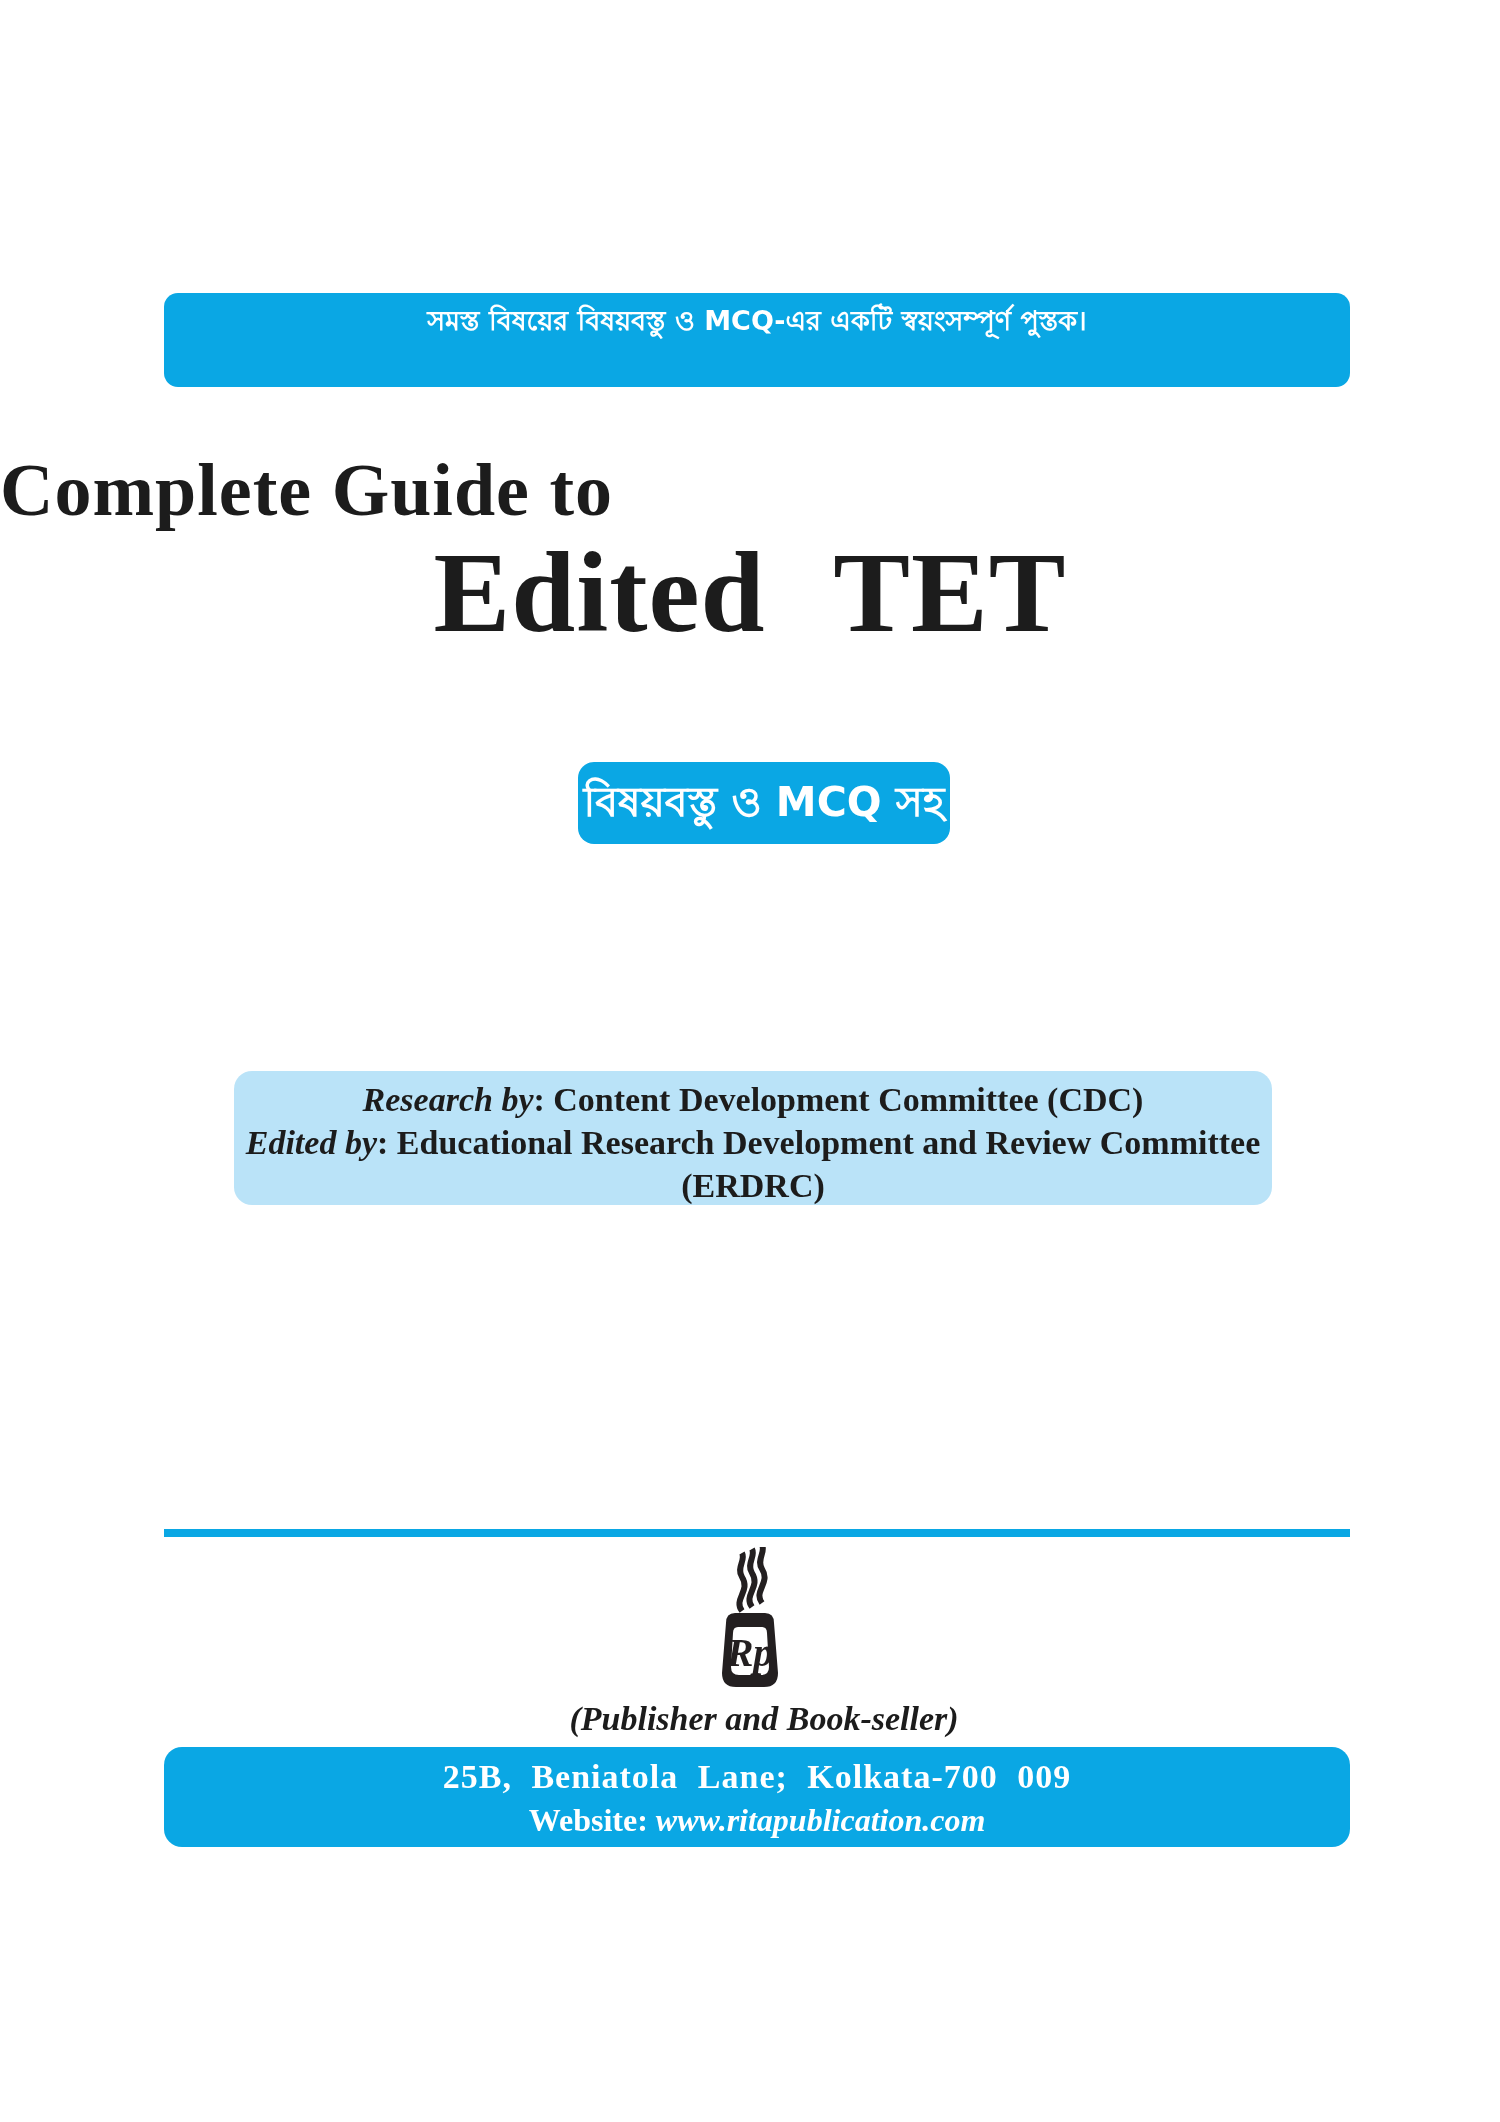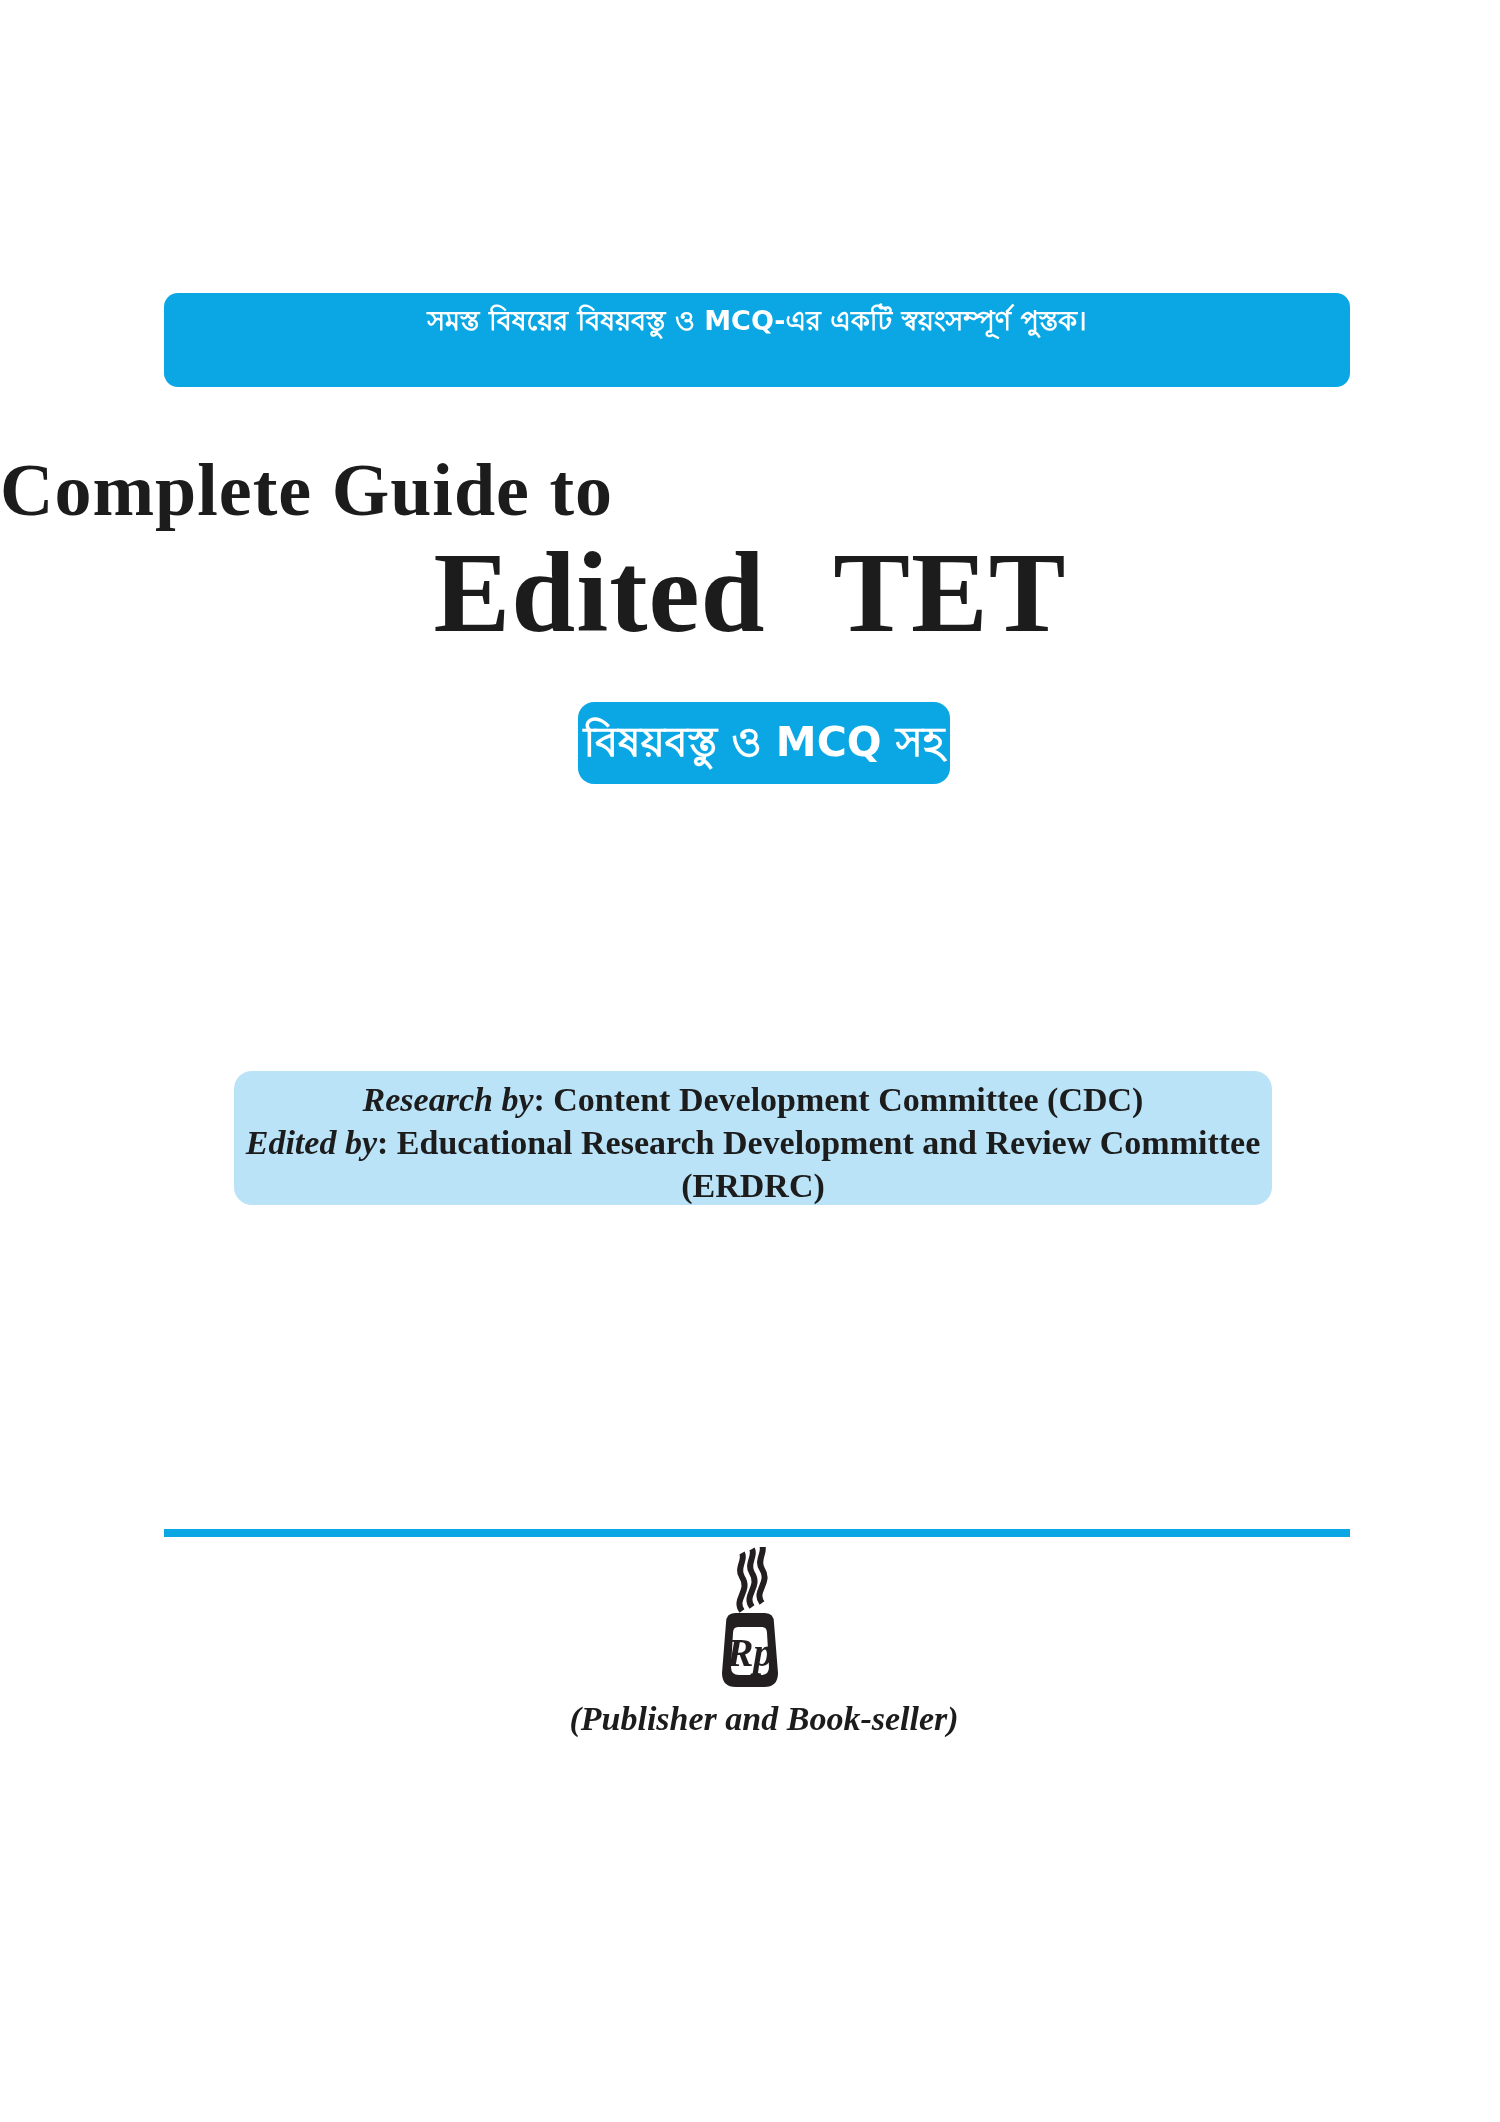--- a/index.html
+++ b/index.html
@@ -18,21 +18,21 @@
   .title-line1 {
     position:absolute; left:0; right:0; top:448px; 
     font-weight:bold; font-size:74px; color:#1c1c1c; letter-spacing:1px;
   }
   .title-line2 {
     position:absolute; left:0; right:0; top:527px; text-align:center;
     font-weight:bold; font-size:115px; color:#1c1c1c; word-spacing:0.35em; letter-spacing:1px;
   }
   
   .mcq-badge {
-    position:absolute; left:578px; top:702px; width:372px; height:82px;
+    position:absolute; left:578px; top:762px; width:372px; height:82px;
     background:#0aa7e4; border-radius:16px; color:#ffffff; text-align:center;
     font-family:"DejaVu Sans", sans-serif; font-weight:bold;
     font-size:41px; line-height:80px; white-space:nowrap;
   }
   
   .credits {
     position:absolute; left:234px; top:1071px; width:1038px; height:134px;
     background:#bae3f8; border-radius:18px; text-align:center; color:#1c1c1c;
     font-weight:bold; font-size:34px; line-height:43px;
     padding-top:7px; box-sizing:border-box;
@@ -110,14 +110,18 @@
 
         <path d="M34,80 L58,80 Q63,80 63,86 L65,120 Q65,128 57,128 L35,128 Q27,128 27,120 L29,86 Q29,80 34,80 Z" fill="#ffffff"></path>
 
         <text x="46" y="119" text-anchor="middle" font-family="Liberation Serif, serif" font-style="italic" font-weight="bold" font-size="40" fill="#231f20">Rp</text>
       </svg>
     </div>
   </div>
 
   <div class="tagline">(Publisher and Book-seller)</div>
 
+  <div class="footer">
+    <div class="l1">25B, Beniatola Lane; Kolkata-700 009</div>
+    <div class="l2"><span>Website: </span><span class="url">www.ritapublication.com</span></div>
+  </div>
 
 </div>
 
 </body></html>

